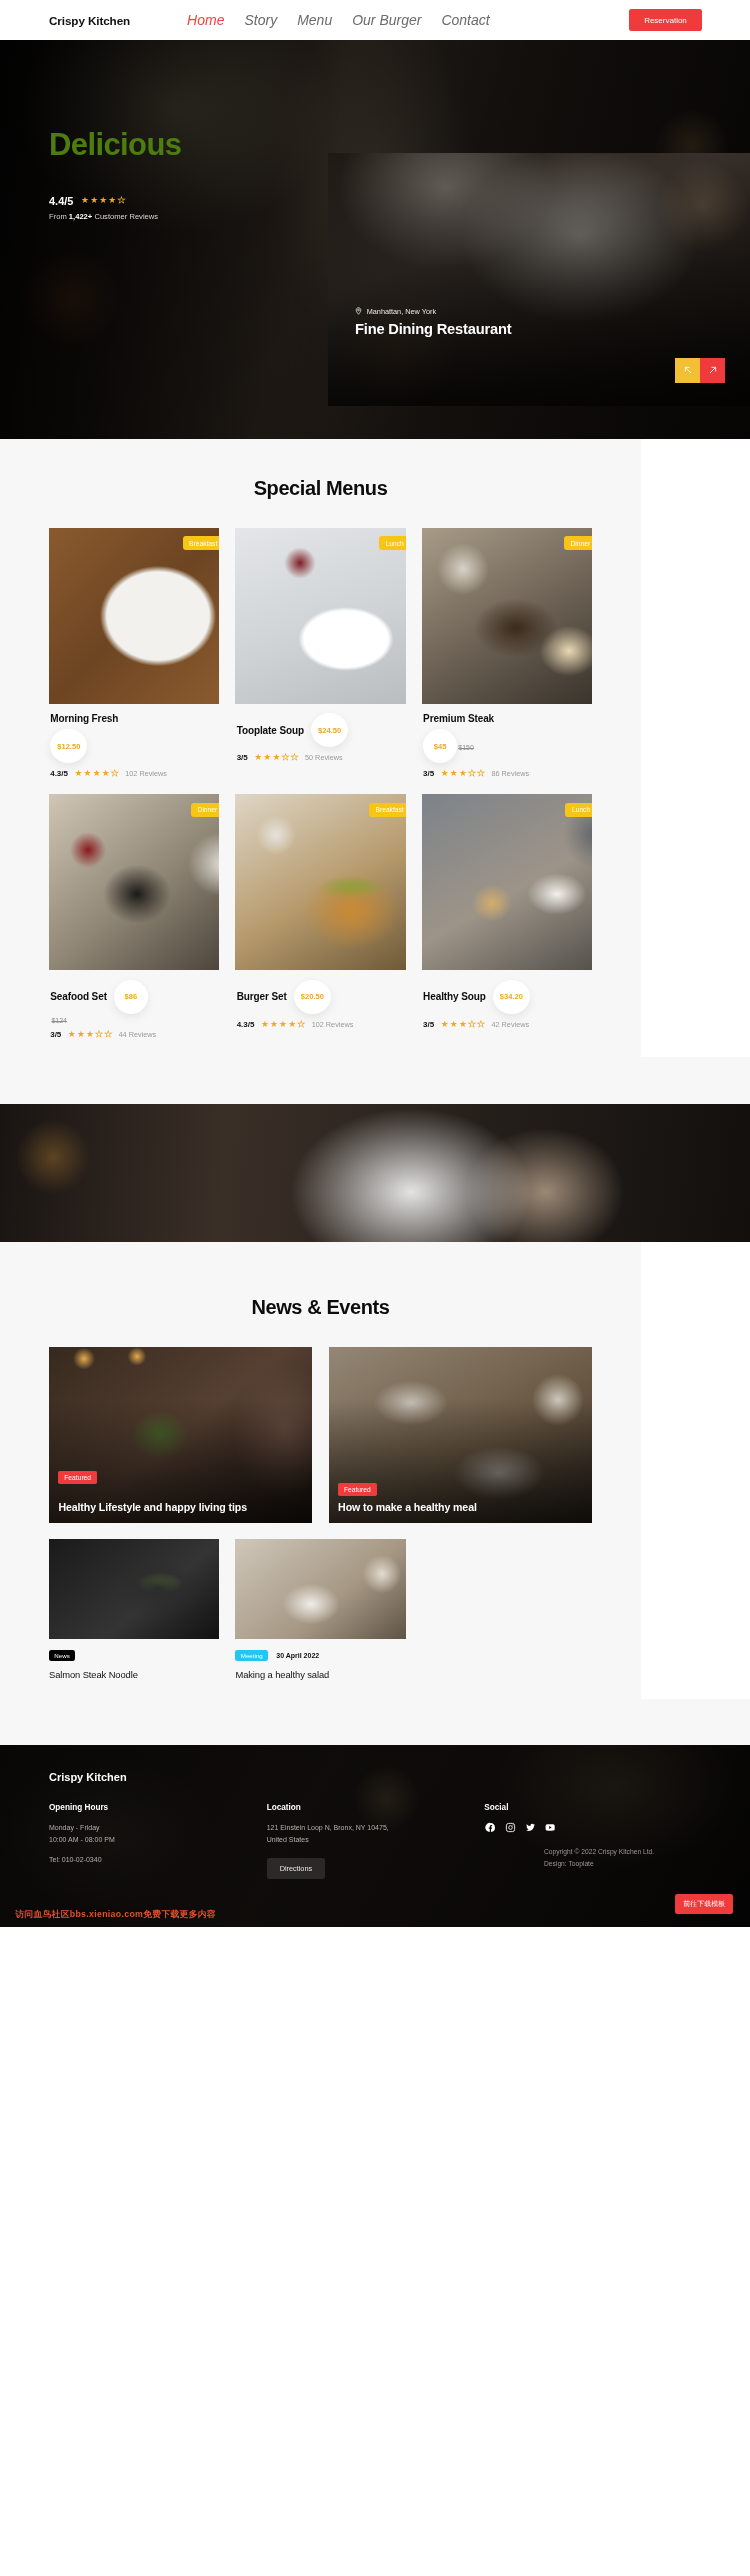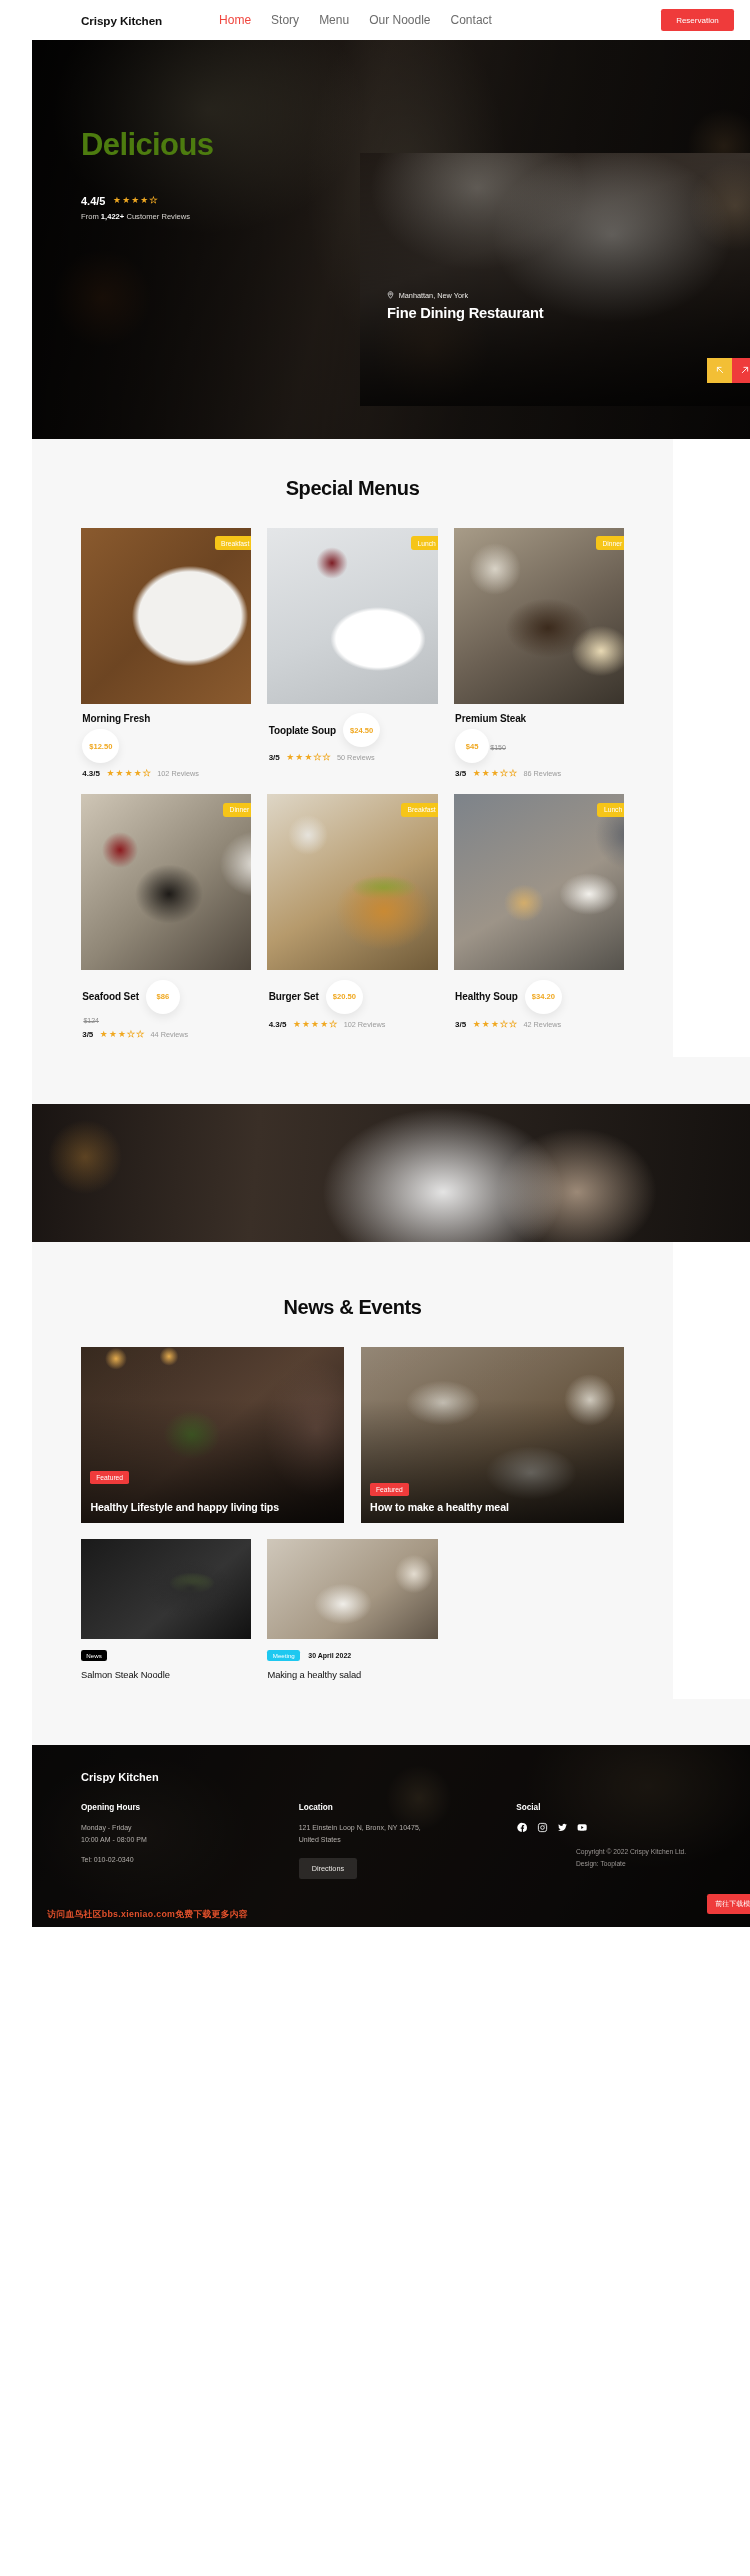--- a/index.html
+++ b/index.html
@@ -3,30 +3,30 @@
 <meta charset="utf-8">
 <style>
   *{box-sizing:border-box;margin:0;padding:0;}
   html,body{width:751px;}
   body{
     font-family:"Liberation Sans", sans-serif;
     background:#ffffff;
     color:#111;
     -webkit-font-smoothing:antialiased;
   }
-  .page{width:751px;position:relative;overflow:hidden;padding-left:32px;}
+  .page{width:751px;position:relative;overflow:hidden;}
 
   
   .navbar{
     height:40px;width:751px;background:#fff;
     display:flex;align-items:center;padding:0 49px;
   }
   .brand{font-size:11.7px;font-weight:bold;letter-spacing:-0.1px;color:#111;}
   .nav-links{display:flex;align-items:center;gap:20px;margin-left:57px;}
-  .nav-link{font-size:12px;color:#6b6b6b;text-decoration:none;}
+  .nav-link{font-size:14px;color:#6b6b6b;text-decoration:none;font-style:italic;}
   .nav-link.active{color:#f0453d;}
   .nav-cta{
     margin-left:auto;background:#ef3b3b;color:#fff;border:none;
     font-family:inherit;font-size:8px;padding:6.5px 15.2px;border-radius:2.3px;
     cursor:pointer;
   }
 
   
   .hero{
     position:relative;width:751px;height:399px;overflow:hidden;
@@ -68,21 +68,21 @@
       radial-gradient(ellipse 152px 117px at 117px 35px,rgba(205,200,190,.55),transparent 70%),
       radial-gradient(ellipse 176px 129px at 252px 82px,rgba(225,222,215,.62),transparent 68%),
       radial-gradient(circle 65px at 375px 53px,rgba(190,160,120,.38),transparent 70%),
       radial-gradient(circle 82px at 70px 194px,rgba(110,80,50,.40),transparent 72%),
       linear-gradient(160deg,#2a221c 0%,#4a4038 35%,#2b231d 68%,#100d0b 100%);
   }
   .hero-card-bg:after{
     content:"";position:absolute;inset:0;
     background:linear-gradient(180deg,rgba(0,0,0,.25) 0%,rgba(0,0,0,.55) 60%,rgba(0,0,0,.82) 100%);
   }
-  .hero-card-body{position:absolute;left:27px;bottom:85px;}
+  .hero-card-body{position:absolute;left:27px;bottom:69px;}
   .hero-card-loc{display:flex;align-items:center;gap:4.7px;color:#ebe9e6;font-size:7.3px;}
   .hero-card-title{color:#fff;font-size:14.7px;font-weight:bold;margin-top:5.3px;letter-spacing:-0.2px;}
   .hero-arrows{position:absolute;right:25px;bottom:23.5px;display:flex;}
   .arrow-btn{
     width:25px;height:25px;display:flex;align-items:center;justify-content:center;
     border:none;cursor:pointer;color:#fff;
   }
   .arrow-prev{background:#f3bf35;}
   .arrow-next{background:#ef3b3b;}
 
@@ -206,21 +206,21 @@
 <body>
 
 <div class="page">
 
   <div class="navbar">
     <div class="brand">Crispy Kitchen</div>
     <div class="nav-links">
       <a class="nav-link active" href="#">Home</a>
       <a class="nav-link" href="#">Story</a>
       <a class="nav-link" href="#">Menu</a>
-      <a class="nav-link" href="#">Our Noodle</a>
+      <a class="nav-link" href="#">Our Burger</a>
       <a class="nav-link" href="#">Contact</a>
     </div>
     <button class="nav-cta">Reservation</button>
   </div>
 
   <div class="hero">
     <div class="hero-bg"></div>
 
     <div class="hero-inner">
       <div class="hero-title">

